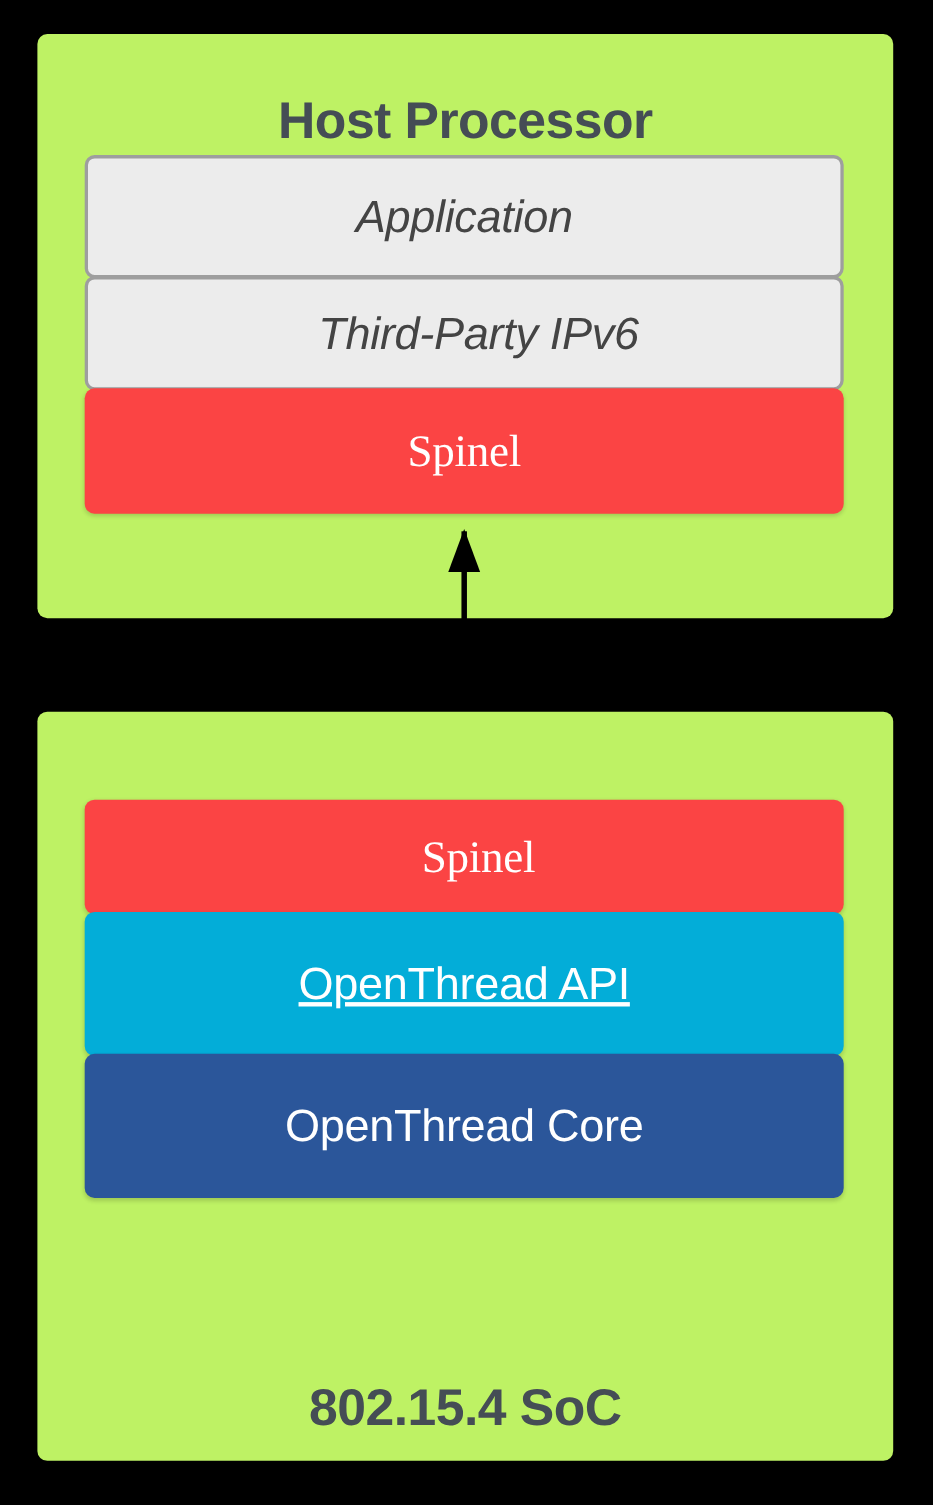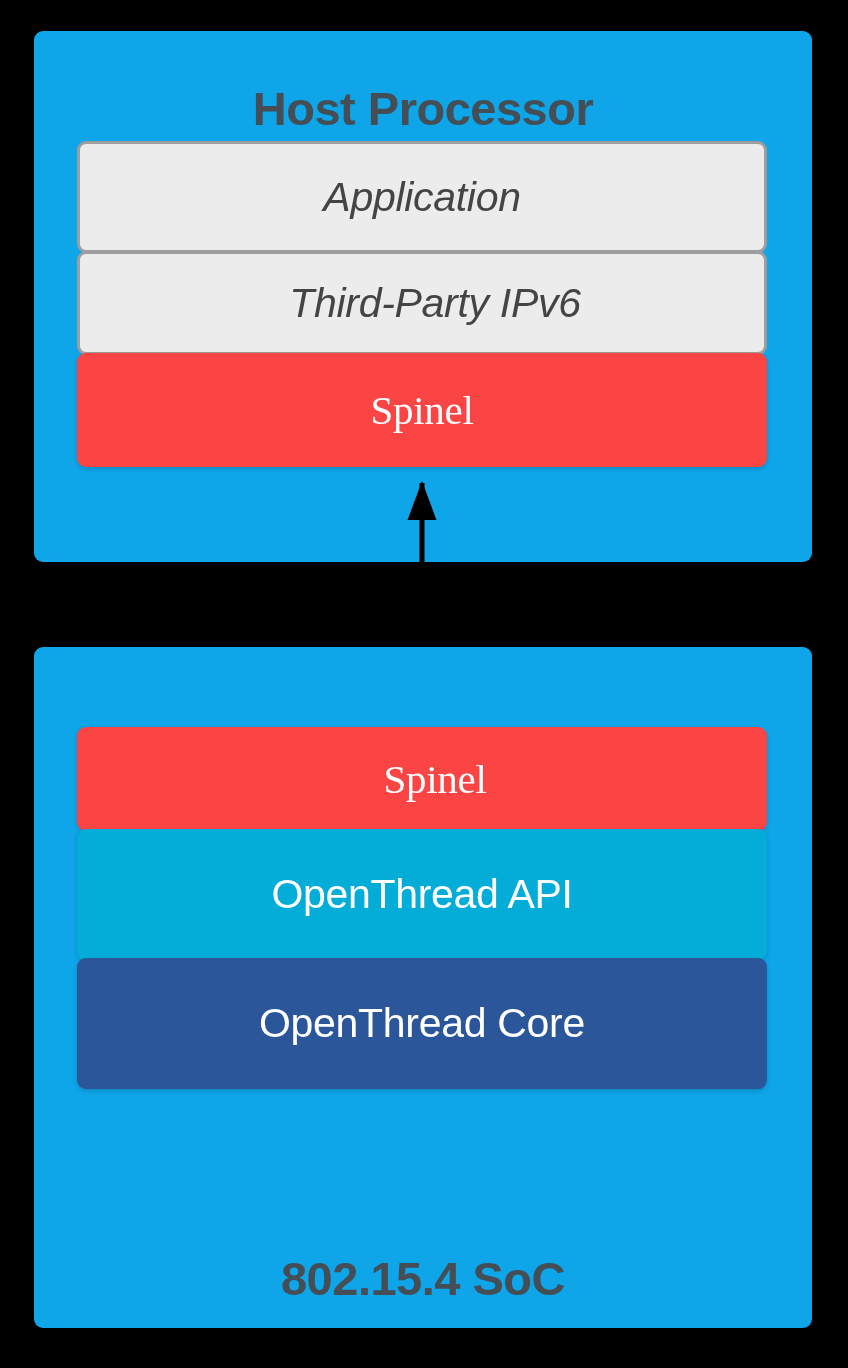--- a/index.html
+++ b/index.html
@@ -16,21 +16,21 @@
   }
 
   .diagram {
     position: absolute;
     inset: 0;
   }
 
   
   .card {
     position: absolute;
-    background: #0ea5e9;
+    background: #bef264;
     border-radius: 9px;
     box-sizing: border-box;
   }
   #card-host {
     left: 34px;
     top: 31px;
     width: 778px;
     height: 531px;
   }
   #card-soc {
@@ -85,20 +85,21 @@
   .layer.red {
     background: #fb4444;
     color: #ffffff;
     box-shadow: 0 2px 4px rgba(0,0,0,0.16);
     font-family: Liberation Serif, serif;
   }
   .layer.cyan {
     background: #03add8;
     color: #ffffff;
     box-shadow: 0 2px 4px rgba(0,0,0,0.16);
+    text-decoration: underline;
   }
   .layer.navy {
     background: #2b569a;
     color: #ffffff;
     box-shadow: 0 2px 4px rgba(0,0,0,0.16);
   }
 
   .h-112 { height: 112px; }
   .h-104 { height: 104px; padding-left: 26px; }
   .h-114 { height: 114px; }

